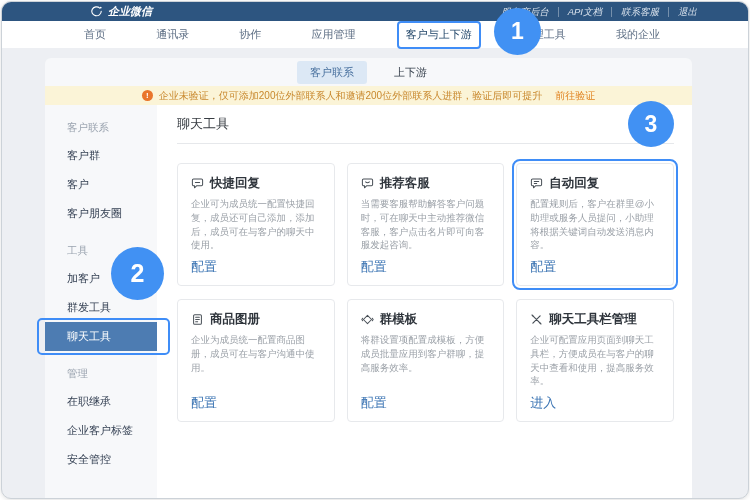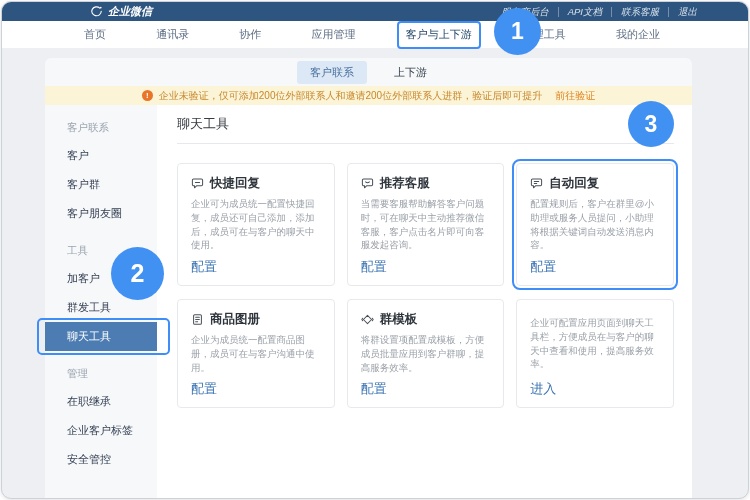--- a/index.html
+++ b/index.html
@@ -151,22 +151,22 @@
       <div class="banner">
         <span class="bicon">!</span>
         <span>企业未验证，仅可添加200位外部联系人和邀请200位外部联系人进群，验证后即可提升</span>
         <span class="blink">前往验证</span>
       </div>
 
       <div class="pbody">
 
         <aside class="sidebar">
           <div class="sgh first">客户联系</div>
+          <div class="si">客户群</div>
           <div class="si">客户</div>
-          <div class="si">客户群</div>
           <div class="si">客户朋友圈</div>
 
           <div class="sgh">工具</div>
           <div class="si">加客户</div>
           <div class="si">群发工具</div>
           <div class="si sel">
             <i class="sring"></i>
             <span>聊天工具</span>
           </div>
 
@@ -248,20 +248,29 @@
                     <path d="M1.8 5.6.9 7l.9 1.4M12.2 5.6l.9 1.4-.9 1.4"></path>
                   </svg>
                 </span>
                 <span class="ctitle">群模板</span>
               </div>
               <p class="cdesc">将群设置项配置成模板，方便成员批量应用到客户群聊，提高服务效率。</p>
               <a class="clink">配置</a>
             </div>
 
             <div class="card">
+              <div class="chead">
+                <span class="cicon">
+                  <svg width="13" height="13" viewBox="0 0 14 14">
+                    <path d="M3.1 3.1l7.8 7.8M10.9 3.1 3.1 10.9" stroke-width="1.3"></path>
+                    <path d="M3.1 3.1 2.2 2.2M10.9 10.9l.9.9" stroke-width="1.3"></path>
+                  </svg>
+                </span>
+                <span class="ctitle">聊天工具栏管理</span>
+              </div>
               <p class="cdesc">企业可配置应用页面到聊天工具栏，方便成员在与客户的聊天中查看和使用，提高服务效率。</p>
               <a class="clink">进入</a>
             </div>
 
           </div>
         </main>
       </div>
     </div>
   </div>
 

